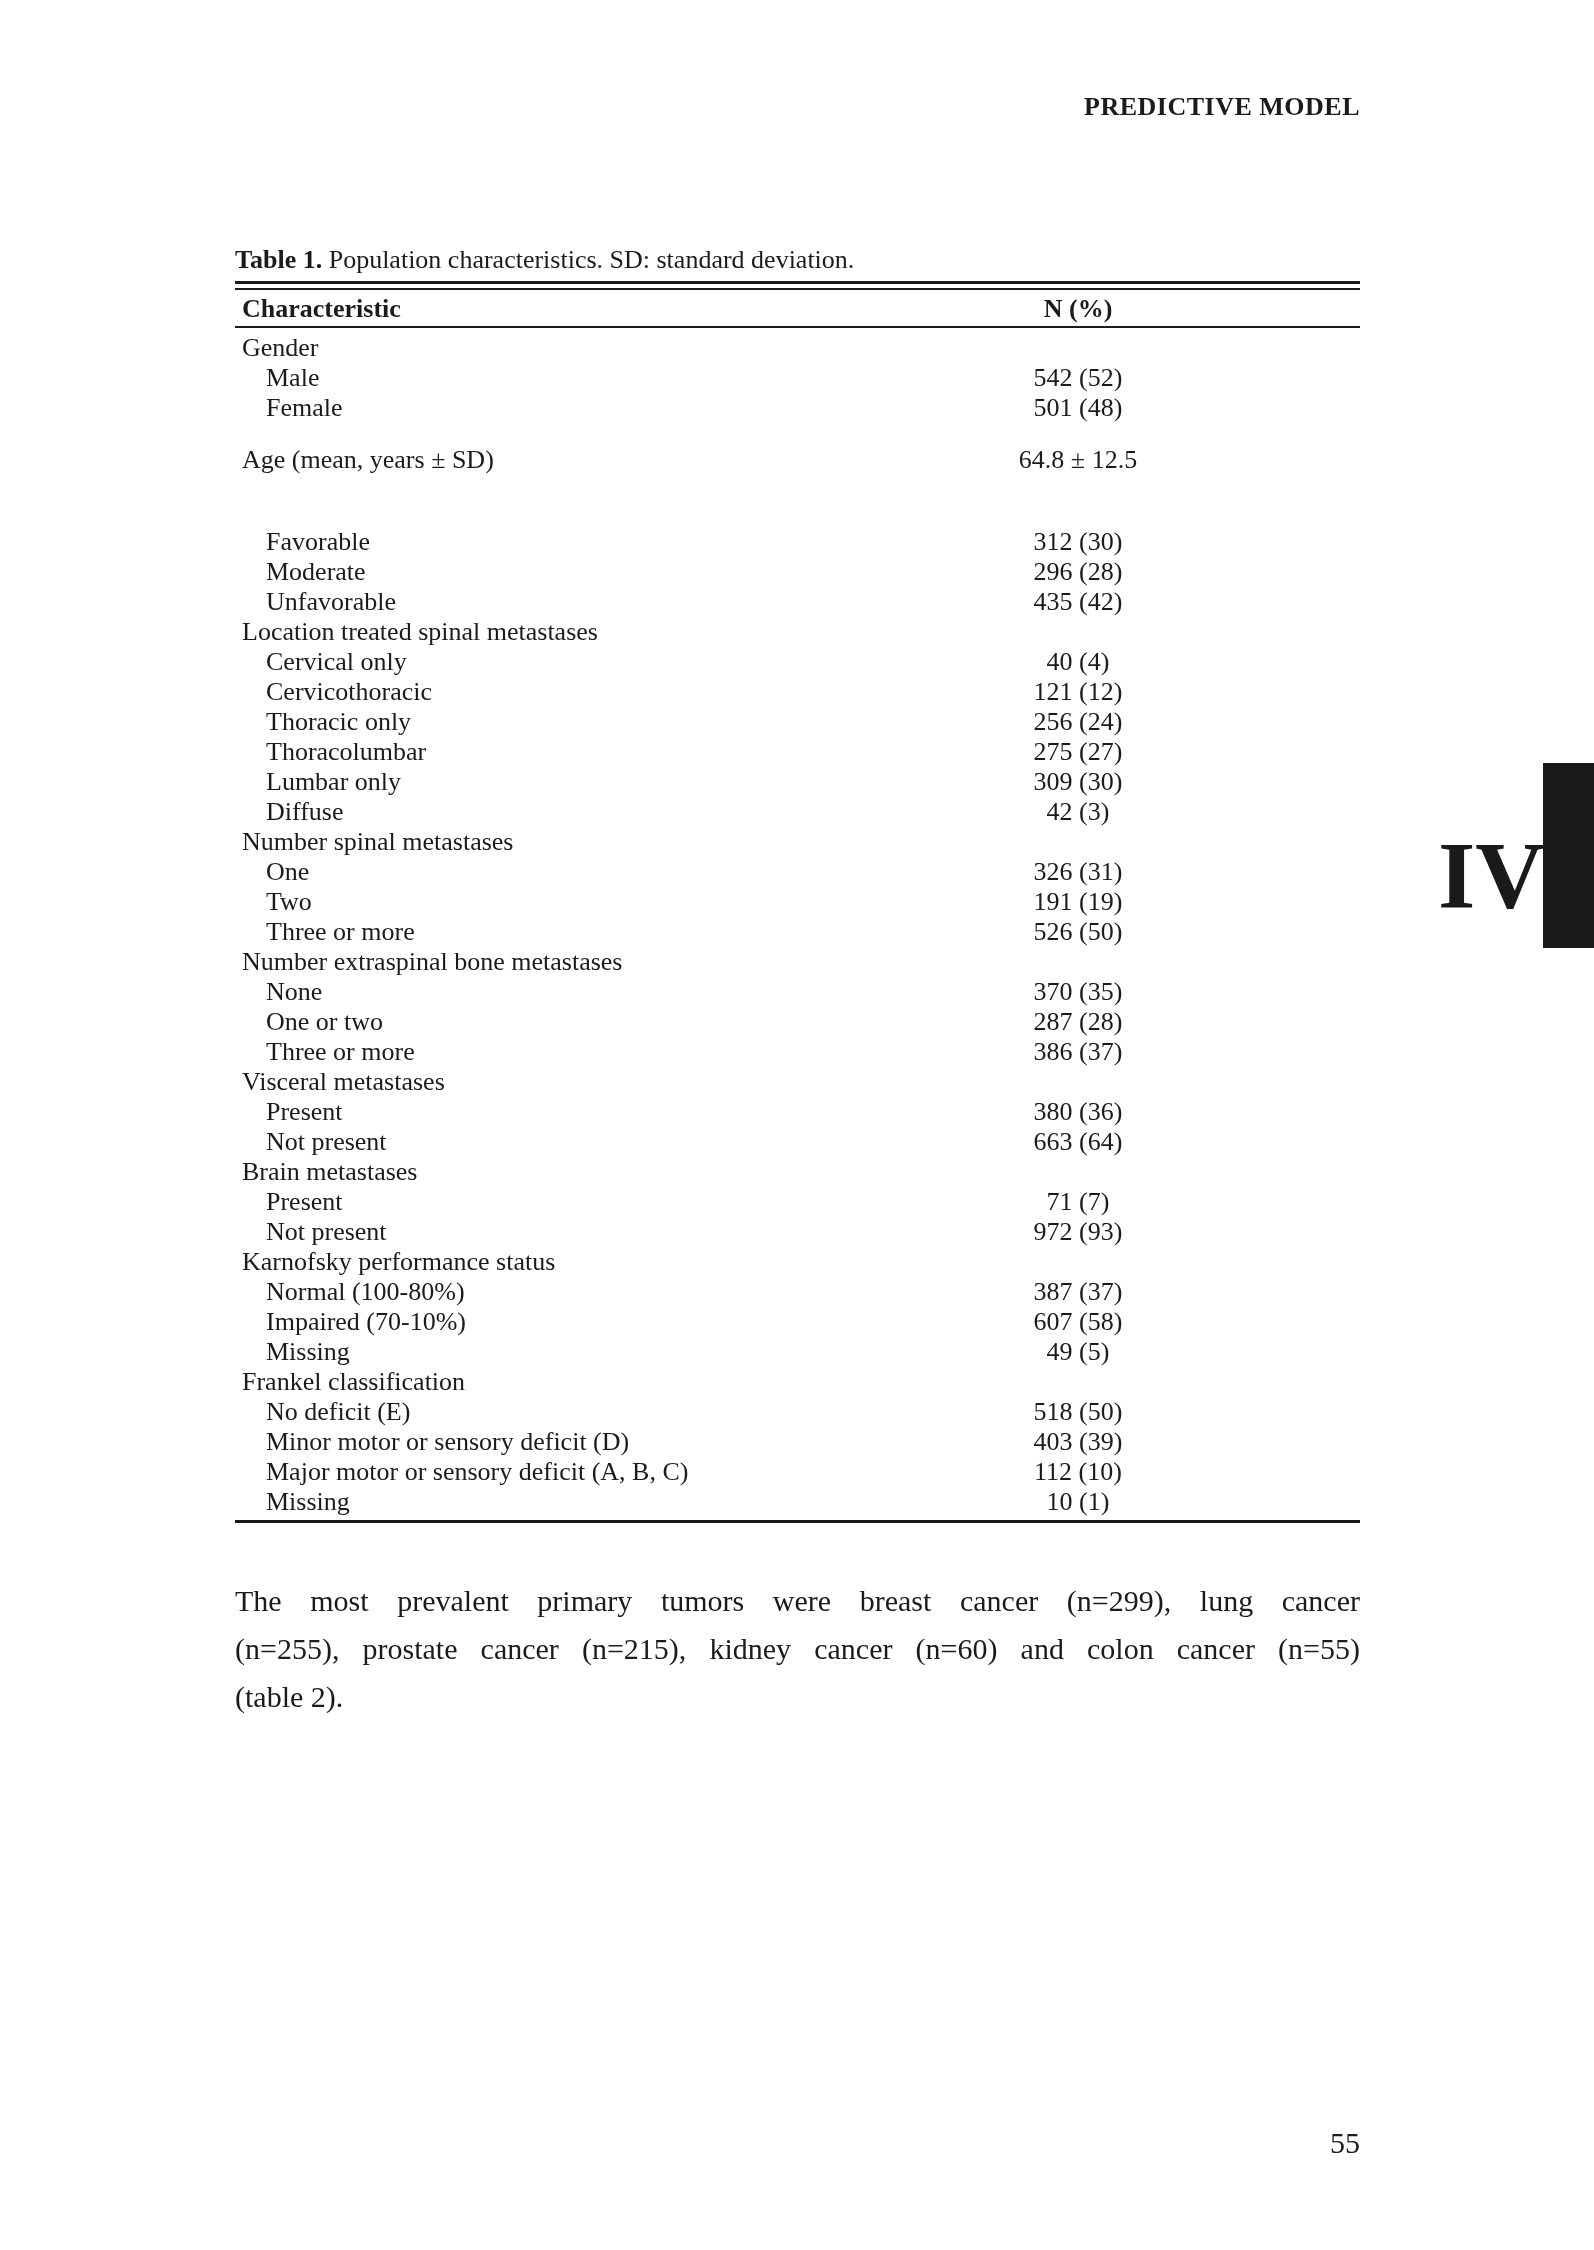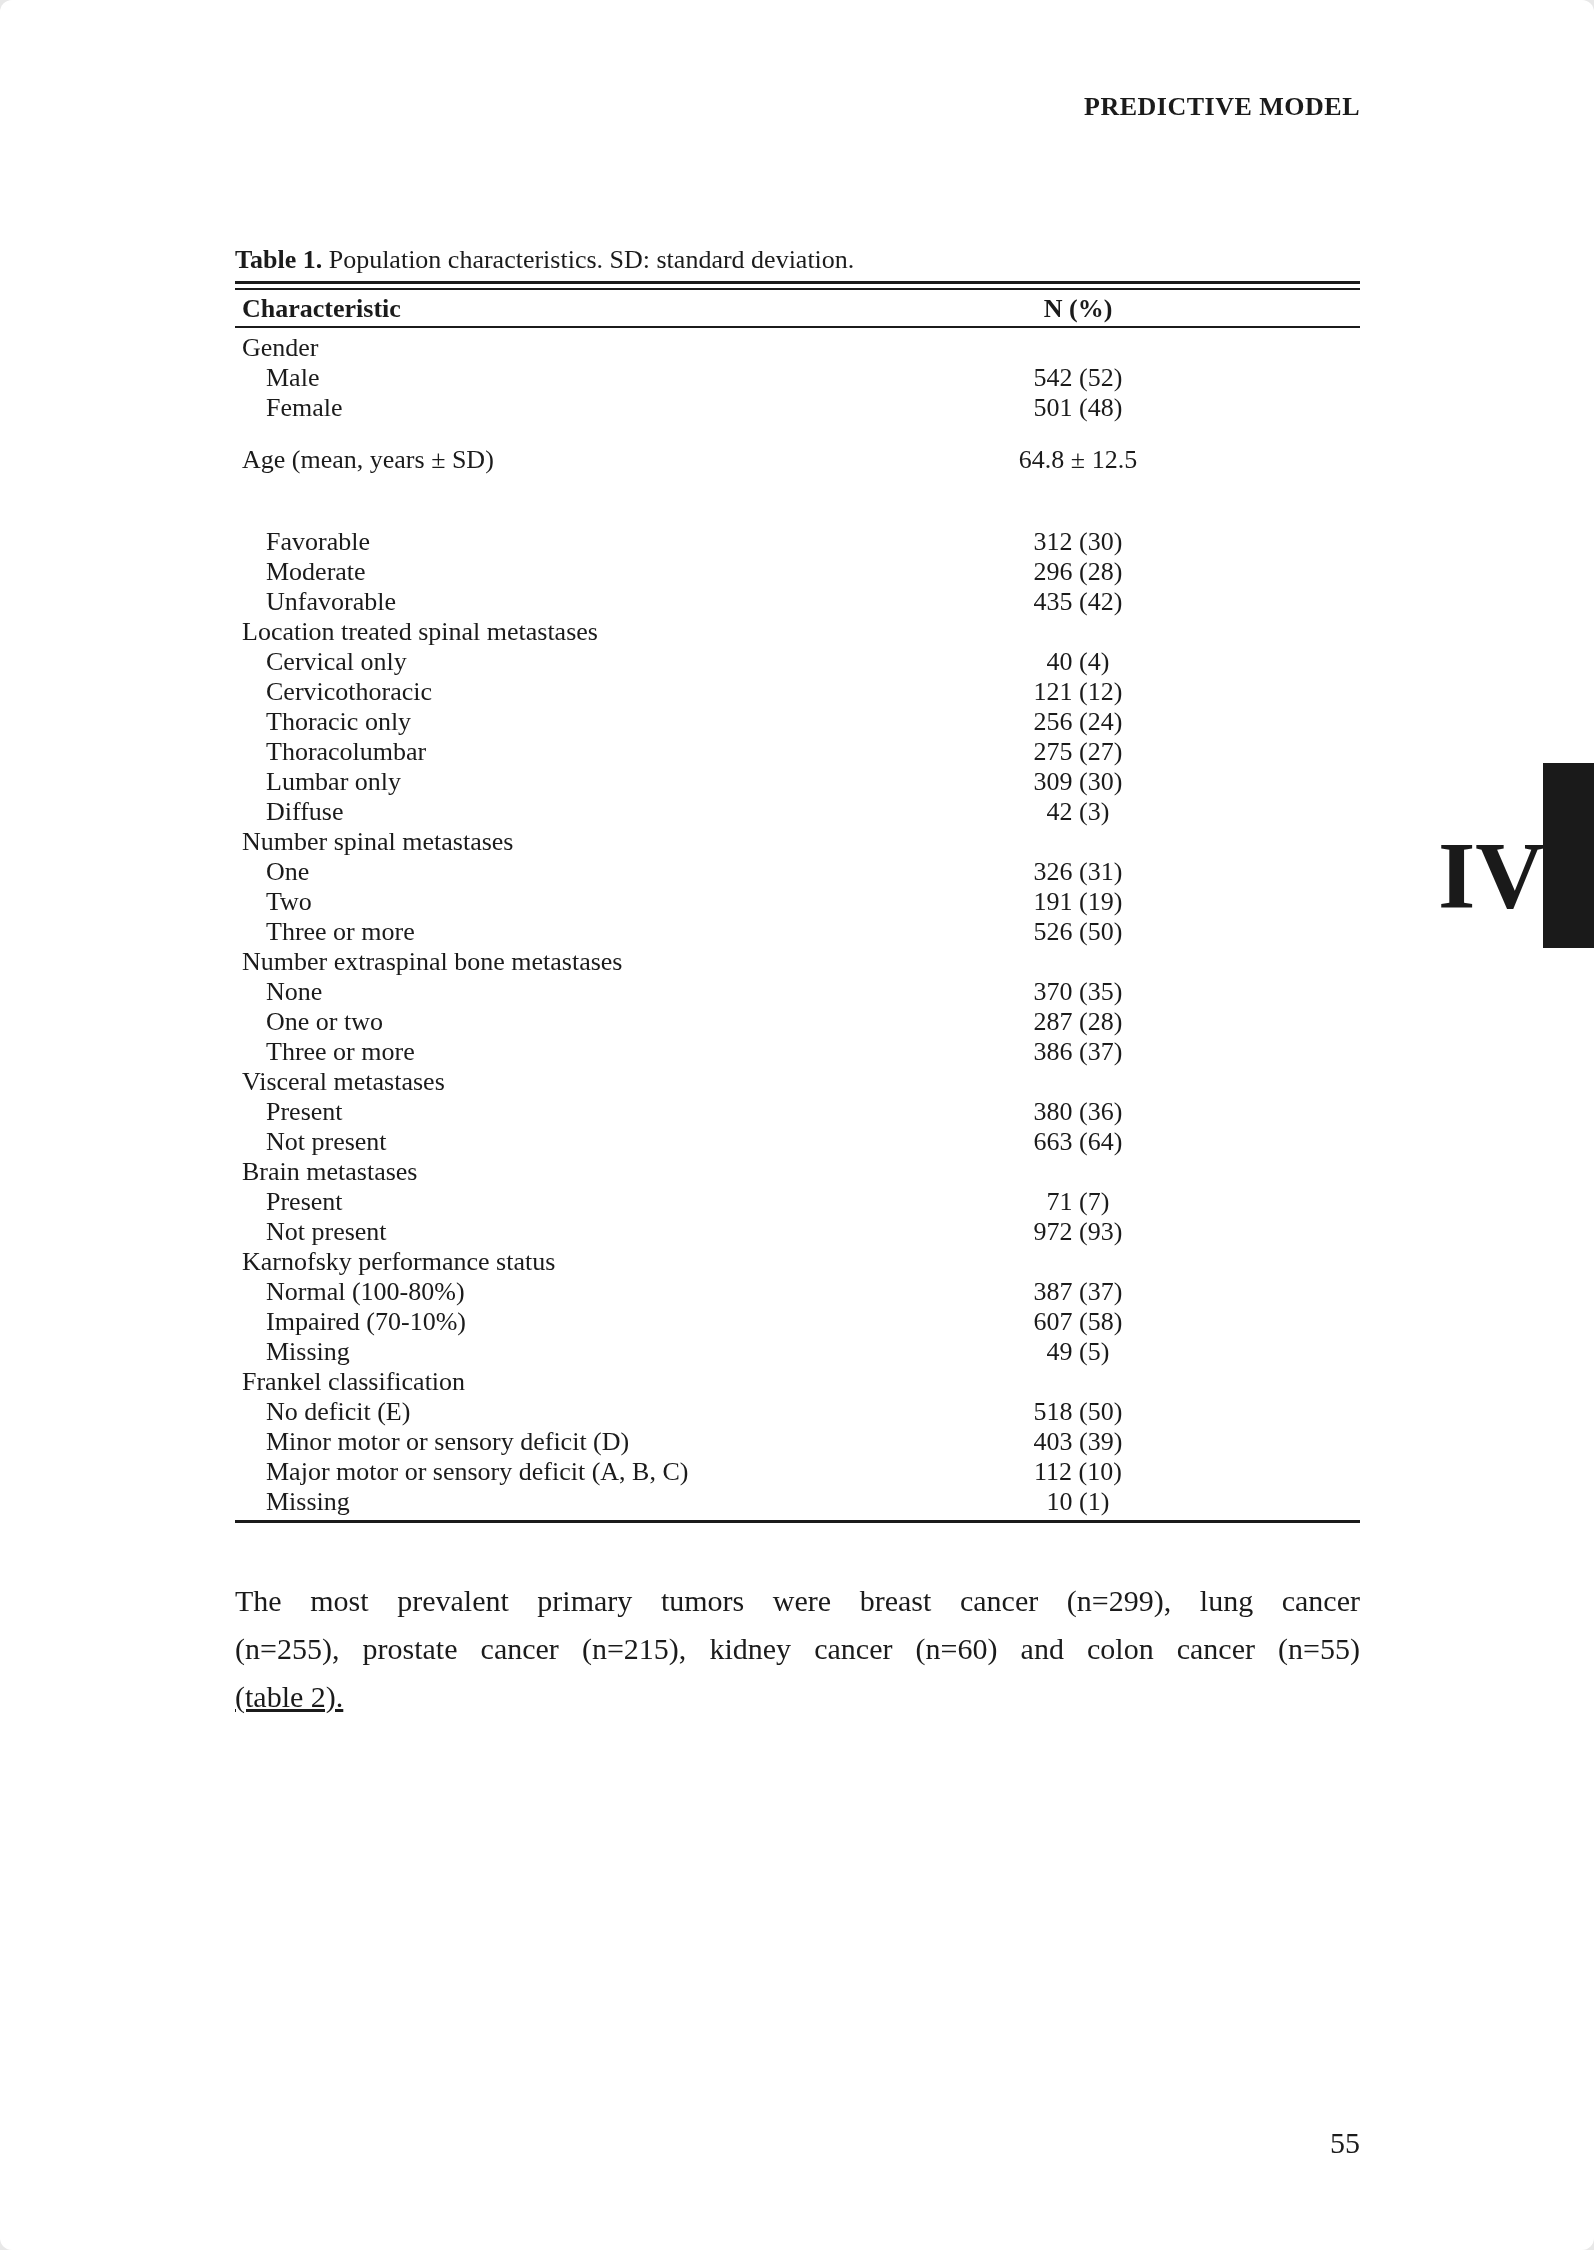--- a/index.html
+++ b/index.html
@@ -8,21 +8,20 @@
     background: #e8e8e8;
   }
   .page {
     position: relative;
     width: 1594px;
     height: 2250px;
     background: #ffffff;
     font-family: "Liberation Serif", "DejaVu Serif", serif;
     color: #1b1b1b;
     overflow: hidden;
-    border-radius: 12px;
   }
 
   
   .running-head {
     position: absolute;
     top: 92px;
     right: 234px;
     font-size: 26px;
     font-weight: bold;
     letter-spacing: 0.5px;
@@ -95,21 +94,20 @@
     width: 1125px;
     font-size: 30px;
     line-height: 48px;
   }
   .body-paragraph .p-line {
     text-align: justify;
     text-align-last: justify;
   }
   .body-paragraph .p-line:last-child {
     text-align-last: left;
-    text-decoration: underline;
   }
 
   
   .chapter-marker {
     position: absolute;
     left: 1438px;
     top: 828px;
     width: 100px;
     font-size: 96px;
     line-height: 96px;

